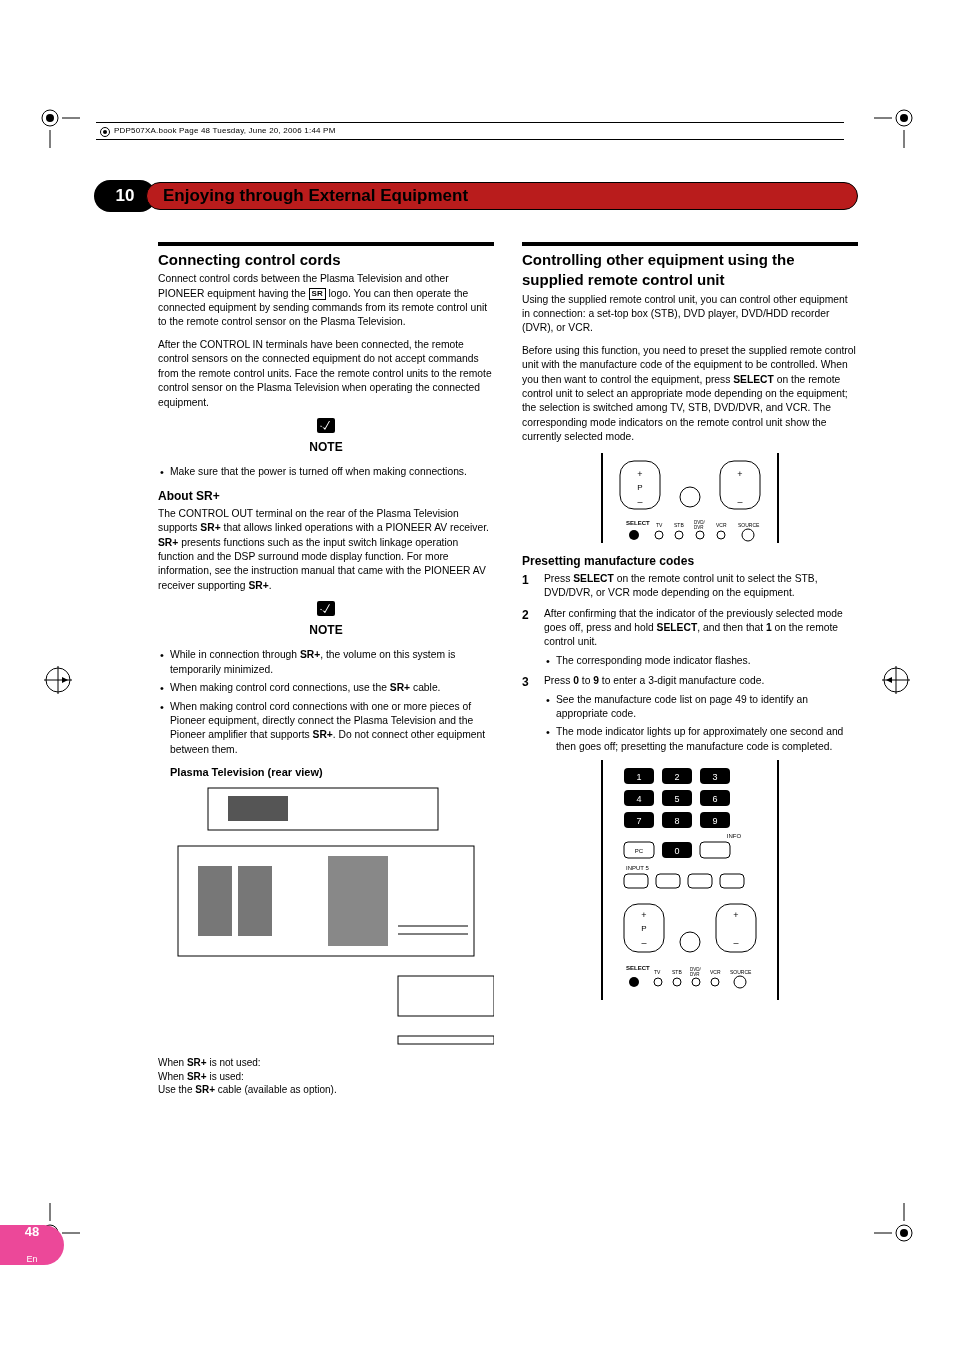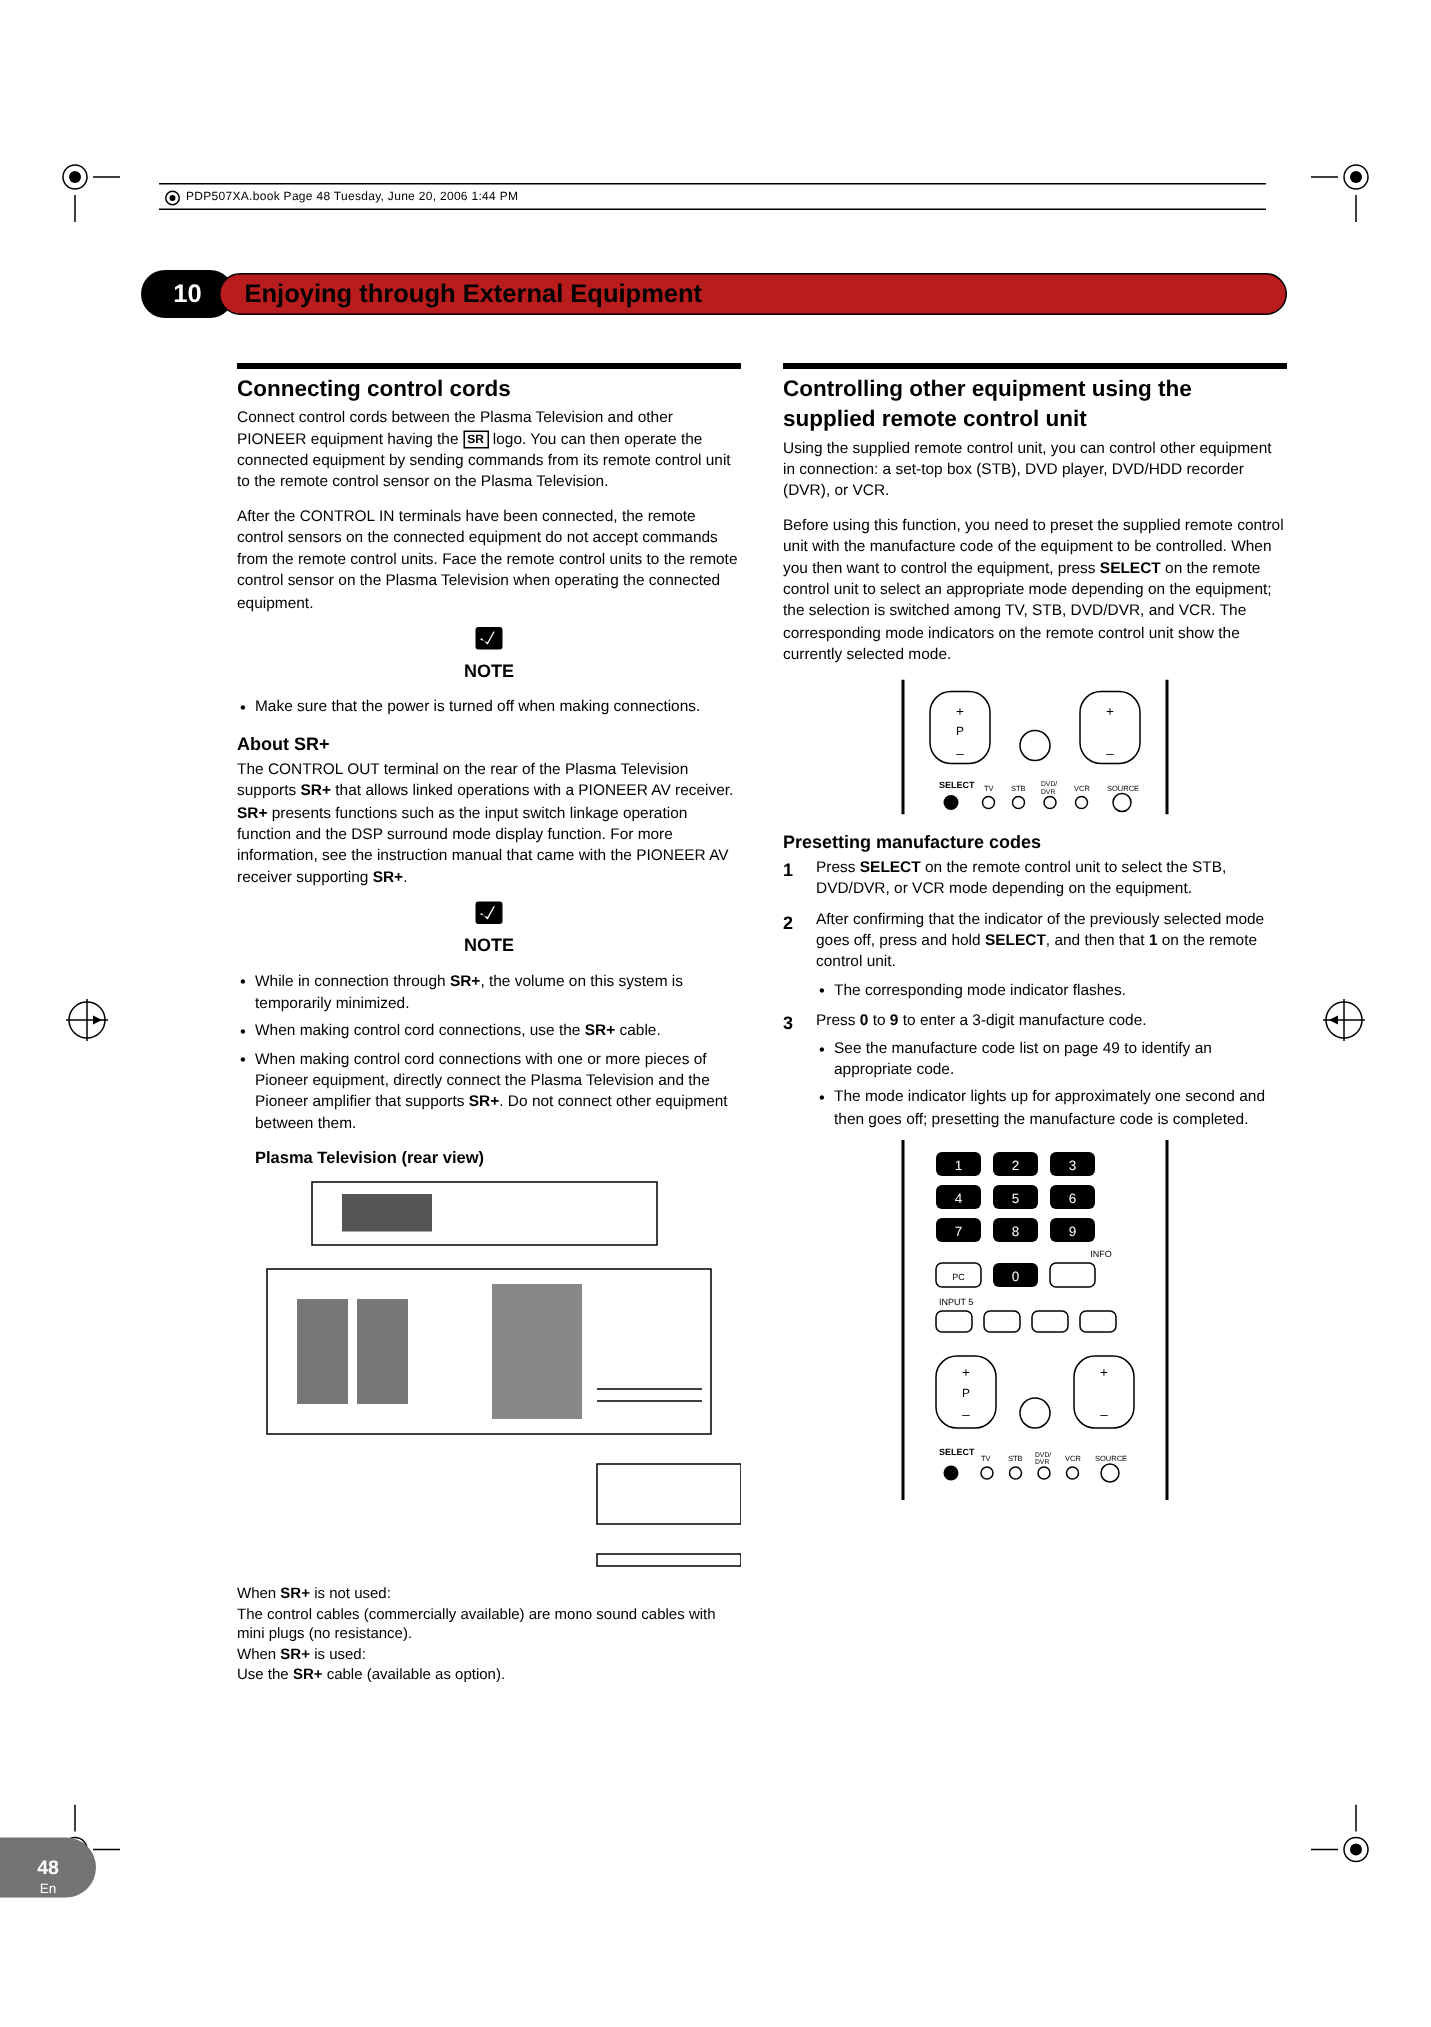--- a/index.html
+++ b/index.html
@@ -10,21 +10,21 @@
   .cropmark { position:absolute; width:40px; height:40px; }
   .cropmark svg { width:40px; height:40px; display:block; }
   .cm-tl { top:108px; left:40px; }
   .cm-tr { top:108px; right:40px; }
   .cm-bl { bottom:108px; left:40px; }
   .cm-br { bottom:108px; right:40px; }
   .regmark { position:absolute; width:28px; height:28px; }
   .reg-left { top:666px; left:44px; }
   .reg-right { top:666px; right:44px; }
 
-  .book-header { position:absolute; top:122px; left:106px; right:110px; height:18px; border-top:0.5px solid #000; border-bottom:0.5px solid #000; display:flex; align-items:center; padding-left:18px; font-size:8px; letter-spacing:0.2px; }
+  .book-header { position:absolute; top:122px; left:96px; right:110px; height:18px; border-top:0.5px solid #000; border-bottom:0.5px solid #000; display:flex; align-items:center; padding-left:18px; font-size:8px; letter-spacing:0.2px; }
   .book-header .bead { position:absolute; left:4px; top:4px; width:10px; height:10px; border:0.5px solid #000; border-radius:50%; background:#fff; }
   .book-header .bead::after { content:""; position:absolute; inset:2px; border-radius:50%; background:#000; }
 
   .content { position:absolute; top:180px; left:94px; width:766px; height:1060px; }
 
   
   .chapnum { position:absolute; top:0; left:0; width:62px; height:32px; background:#000; border-radius:16px 16px 16px 16px; color:#fff; font-weight:bold; font-size:17px; display:flex; align-items:center; justify-content:center; }
   .chaptitle { position:absolute; top:2px; left:52px; width:712px; height:28px; background:#b91c1c; border:1.5px solid #000; border-radius:14px; display:flex; align-items:center; padding-left:16px; font-weight:bold; font-size:17px; }
 
   .cols { position:absolute; top:62px; left:64px; width:700px; display:flex; gap:28px; }
@@ -56,21 +56,21 @@
   ol.steps > li::before { content:counter(step); position:absolute; left:0; top:0; font-weight:bold; font-size:12px; }
   ol.steps ul.bul { margin:4px 0 0 0; }
 
   .fig-placeholder { border:0; margin:6px 0 10px; display:flex; align-items:center; justify-content:center; }
   .fig-placeholder.remote1 { height:90px; }
   .fig-placeholder.remote2 { height:240px; }
 
   .fig-cables { font-size:10px; line-height:1.35; margin-top:6px; }
 
   
-  .pgtab { position:absolute; left:0; bottom:86px; width:64px; height:40px; background:#737373; border-radius:0 20px 20px 0; color:#fff; display:flex; flex-direction:column; align-items:center; justify-content:flex-end; font-size:9px; }
+  .pgtab { position:absolute; left:0; bottom:86px; width:64px; height:40px; background:#ec4899; border-radius:0 20px 20px 0; color:#fff; display:flex; flex-direction:column; align-items:center; justify-content:space-between; font-size:9px; }
   .pgtab .num { font-weight:bold; font-size:13px; line-height:1; }
   .pgtab .lang { font-size:9px; margin-top:2px; }
 
 </style>
 </head>
 <body>
 
 <div class="page">
 
   <div class="cropmark cm-tl">
@@ -174,21 +174,20 @@
               <path d="M240 140 h70"></path>
                 <path d="M240 148 h70"></path>
               <rect x="240" y="190" width="96" height="40"></rect>
               <rect x="240" y="250" width="96" height="8"></rect>
             </g>
           </svg>
         </div>
 
         <div class="fig-cables">
           <div><span>When </span><b>SR+</b><span> is not used:</span></div>
-          <div>The control cables (commercially available) are mono sound cables with mini plugs (no resistance).</div>
           <div><span>When </span><b>SR+</b><span> is used:</span></div>
           <div><span>Use the </span><b>SR+</b><span> cable (available as option).</span></div>
         </div>
       </div>
 
       <div class="col">
         <h2 class="sec rule">Controlling other equipment using the supplied remote control unit</h2>
         <p class="body">Using the supplied remote control unit, you can control other equipment in connection: a set-top box (STB), DVD player, DVD/HDD recorder (DVR), or VCR.</p>
         <p class="body">
           <span>Before using this function, you need to preset the supplied remote control unit with the manufacture code of the equipment to be controlled. When you then want to control the equipment, press </span><b>SELECT</b><span> on the remote control unit to select an appropriate mode depending on the equipment; the selection is switched among TV, STB, DVD/DVR, and VCR. The corresponding mode indicators on the remote control unit show the currently selected mode.</span>

